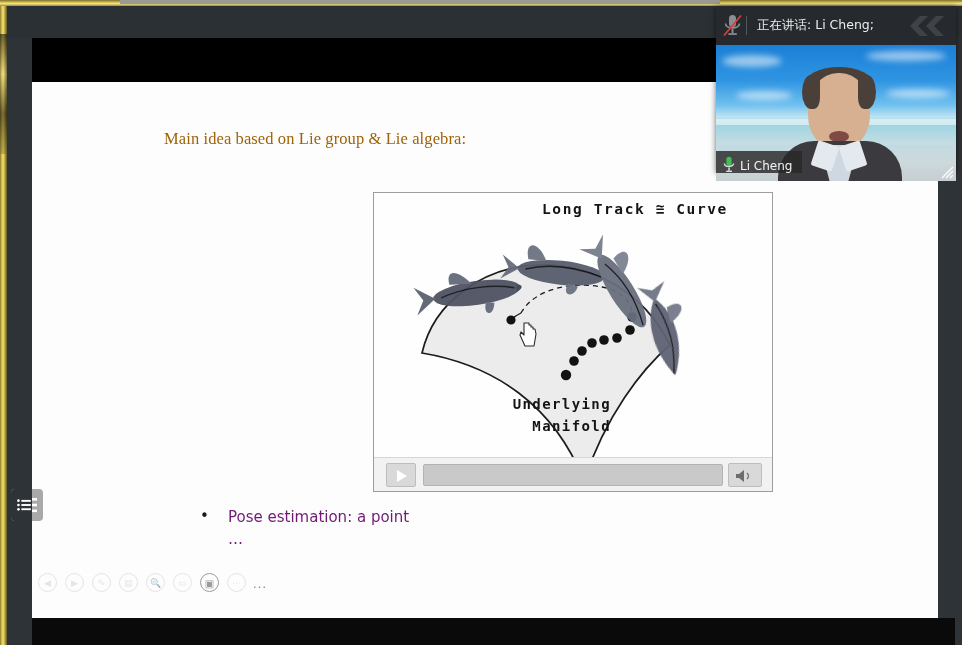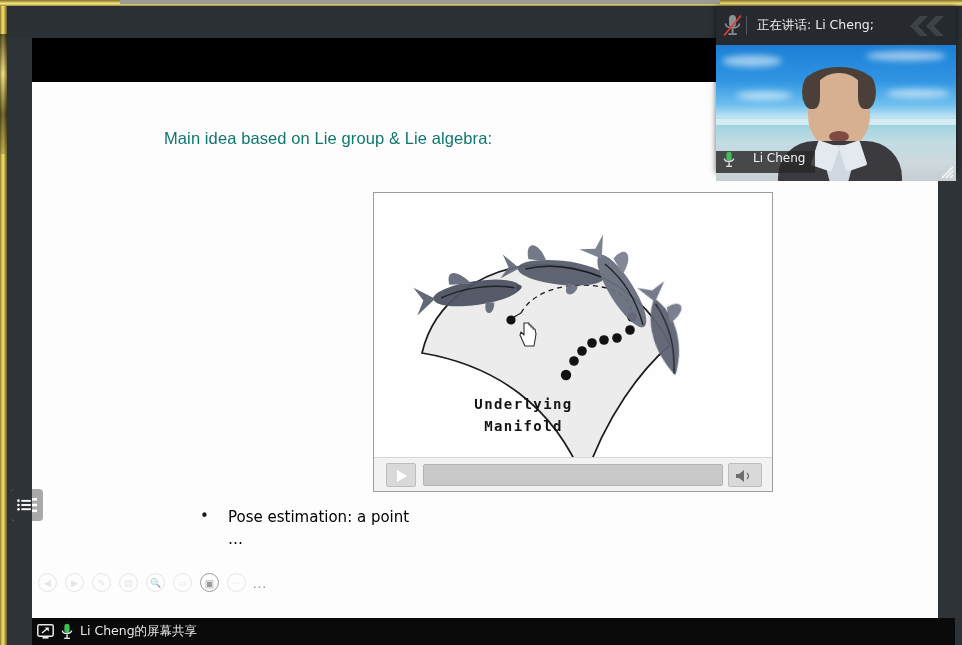--- a/index.html
+++ b/index.html
@@ -72,41 +72,41 @@
   }
 
   
   .slide {
     position: absolute; left: 32px; top: 82px; width: 906px; height: 536px;
     background: #fdfdfd;
     overflow: hidden;
   }
   .slide-title {
     position: absolute; left: 132px; top: 47px;
-    font-size: 16.5px; color: #0f766e; letter-spacing: .1px;
-    font-family: Liberation Sans, sans-serif;
+    font-size: 16.5px; color: #a16207; letter-spacing: .1px;
+    font-family: Liberation Serif, serif;
     white-space: nowrap;
   }
 
   
   .figure {
     position: absolute; left: 341px; top: 110px; width: 400px; height: 300px;
     border: 1px solid #9d9d9d;
     background: #fefefe;
     overflow: hidden;
   }
   .fig-heading {
     position: absolute; left: 168px; top: 8px;
     font-family: "DejaVu Sans Mono", monospace;
     font-size: 14.5px; font-weight: bold; color: #141414;
     letter-spacing: 1.6px; white-space: nowrap;
   }
   .fig-manifold-label {
     position: absolute; left: 62px; top: 200px; width: 175px;
-    text-align: center;
+    text-align: right;
     font-family: "DejaVu Sans Mono", monospace;
     font-size: 14px; font-weight: bold; color: #141414;
     letter-spacing: 1.4px; line-height: 22px;
   }
   .fig-svg { position: absolute; left: 0; top: 0; }
 
   
   .vplayer {
     position: absolute; left: 0; bottom: 0; width: 400px; height: 34px;
     background: #f2f2f2;
@@ -130,21 +130,21 @@
   .vvol {
     position: absolute; left: 354px; top: 5px; width: 34px; height: 24px;
     background: #d9d9d9; border: 1px solid #bdbdbd; border-radius: 2px;
     cursor: pointer;
   }
 
   
   .bullets {
     position: absolute; left: 160px; top: 425px;
     font-family: "DejaVu Sans", sans-serif;
-    font-size: 15px; color: #000000;
+    font-size: 15px; color: #701a75;
   }
   .bullets li {
     list-style: none; position: relative;
     padding-left: 36px; line-height: 21px; margin-bottom: 1px;
     white-space: nowrap;
   }
   .bullets li::before {
     content: "\2022"; position: absolute; left: 8px; top: -1px;
     font-size: 15px; color: #1a1a1a;
   }
@@ -271,21 +271,21 @@
     position: absolute; left: 98px; top: 98px; width: 22px; height: 26px;
     background: #e3e9ef; transform: rotate(18deg); border-radius: 2px;
   }
   .person-collarR {
     position: absolute; left: 126px; top: 98px; width: 22px; height: 26px;
     background: #e3e9ef; transform: rotate(-18deg); border-radius: 2px;
   }
   .namebadge {
     position: absolute; left: 0px; bottom: 8px; height: 22px;
     background: rgba(40,40,40,.82);
-    display: flex; align-items: flex-start; gap: 18px; padding: 0 10px 0 7px;
+    display: flex; align-items: flex-end; gap: 5px; padding: 0 10px 0 7px;
   }
   .namebadge-text {
     font-family: "DejaVu Sans", sans-serif;
     font-size: 12px; color: #f3f3f3; white-space: nowrap;
   }
   .resize-grip {
     position: absolute; right: 2px; bottom: 2px; width: 16px; height: 16px;
   }
 </style>
 </head>
@@ -307,20 +307,21 @@
   <div class="share-side-left"></div>
   <div class="share-side-right"></div>
   <div class="letterbox"></div>
 
   <div class="slide">
 
     <div class="slide-title">Main idea based on Lie group &amp;  Lie  algebra:</div>
 
     <div class="figure">
 
+      <div class="fig-heading">Long Track ≅ Curve</div>
 
       <svg class="fig-svg" width="400" height="300" viewBox="0 0 400 300">
 
         <path d="M 48 160 C 60 108, 110 74, 163 72 C 216 70, 268 96, 296 152
                  C 268 176, 232 222, 210 288
                  C 180 212, 120 172, 48 160 Z" fill="#ececec" stroke="#1c1c1c" stroke-width="1.7"></path>
 
         <path d="M 147 120 C 160 96, 198 88, 228 94 C 250 99, 258 110, 258 122" fill="none" stroke="#1c1c1c" stroke-width="1.3" stroke-dasharray="5 4"></path>
         <path d="M 147 120 C 143 122, 140 124, 138 126" fill="none" stroke="#1c1c1c" stroke-width="1.3"></path>
 
@@ -441,35 +442,20 @@
       <rect x="6" y="1" width="13" height="2.6" fill="#ffffff"></rect>
       <circle cx="2" cy="8" r="1.8" fill="#ffffff"></circle>
       <rect x="6" y="6.7" width="13" height="2.6" fill="#ffffff"></rect>
       <circle cx="2" cy="14" r="1.8" fill="#ffffff"></circle>
       <rect x="6" y="12.5" width="13" height="2.6" fill="#ffffff"></rect>
     </svg>
   </div>
 
   <div class="statusbar">
     <div class="sb-left-shade"></div>
-    <div class="sb-inner">
-      <svg width="17" height="15" viewBox="0 0 17 15">
-        <rect x="0.8" y="0.8" width="15.4" height="11.4" rx="1.4" fill="none" stroke="#e8e8e8" stroke-width="1.5"></rect>
-        <path d="M 5 9 L 11 4" stroke="#e8e8e8" stroke-width="1.5" fill="none"></path>
-        <path d="M 7.6 3.4 L 11.8 3.4 L 11.8 7.4 Z" fill="#e8e8e8"></path>
-        <rect x="5.5" y="13" width="6" height="1.6" fill="#e8e8e8"></rect>
-      </svg>
-      <svg width="12" height="17" viewBox="0 0 12 17">
-        <rect x="3.4" y="0.8" width="5.2" height="9" rx="2.6" fill="#3fbf55"></rect>
-        <path d="M 1.4 7.4 C 1.4 11.4, 10.6 11.4, 10.6 7.4" stroke="#e8e8e8" stroke-width="1.4" fill="none"></path>
-        <rect x="5.3" y="11.4" width="1.5" height="3.4" fill="#e8e8e8"></rect>
-        <rect x="3.2" y="14.6" width="5.8" height="1.4" fill="#e8e8e8"></rect>
-      </svg>
-      <span class="sb-text">Li Cheng的屏幕共享</span>
-    </div>
   </div>
 
   <div class="vidpanel">
 
     <div class="vid-header">
       <div class="vid-mic-muted">
         <svg width="22" height="24" viewBox="0 0 22 24" style="position:absolute;left:6px;top:8px">
           <rect x="7" y="1" width="7" height="12" rx="3.5" fill="#8a8f94"></rect>
           <path d="M 3.5 9.6 C 3.5 15.4, 17.5 15.4, 17.5 9.6" stroke="#8a8f94" stroke-width="1.7" fill="none"></path>
           <rect x="9.6" y="15" width="1.9" height="4.2" fill="#8a8f94"></rect>

